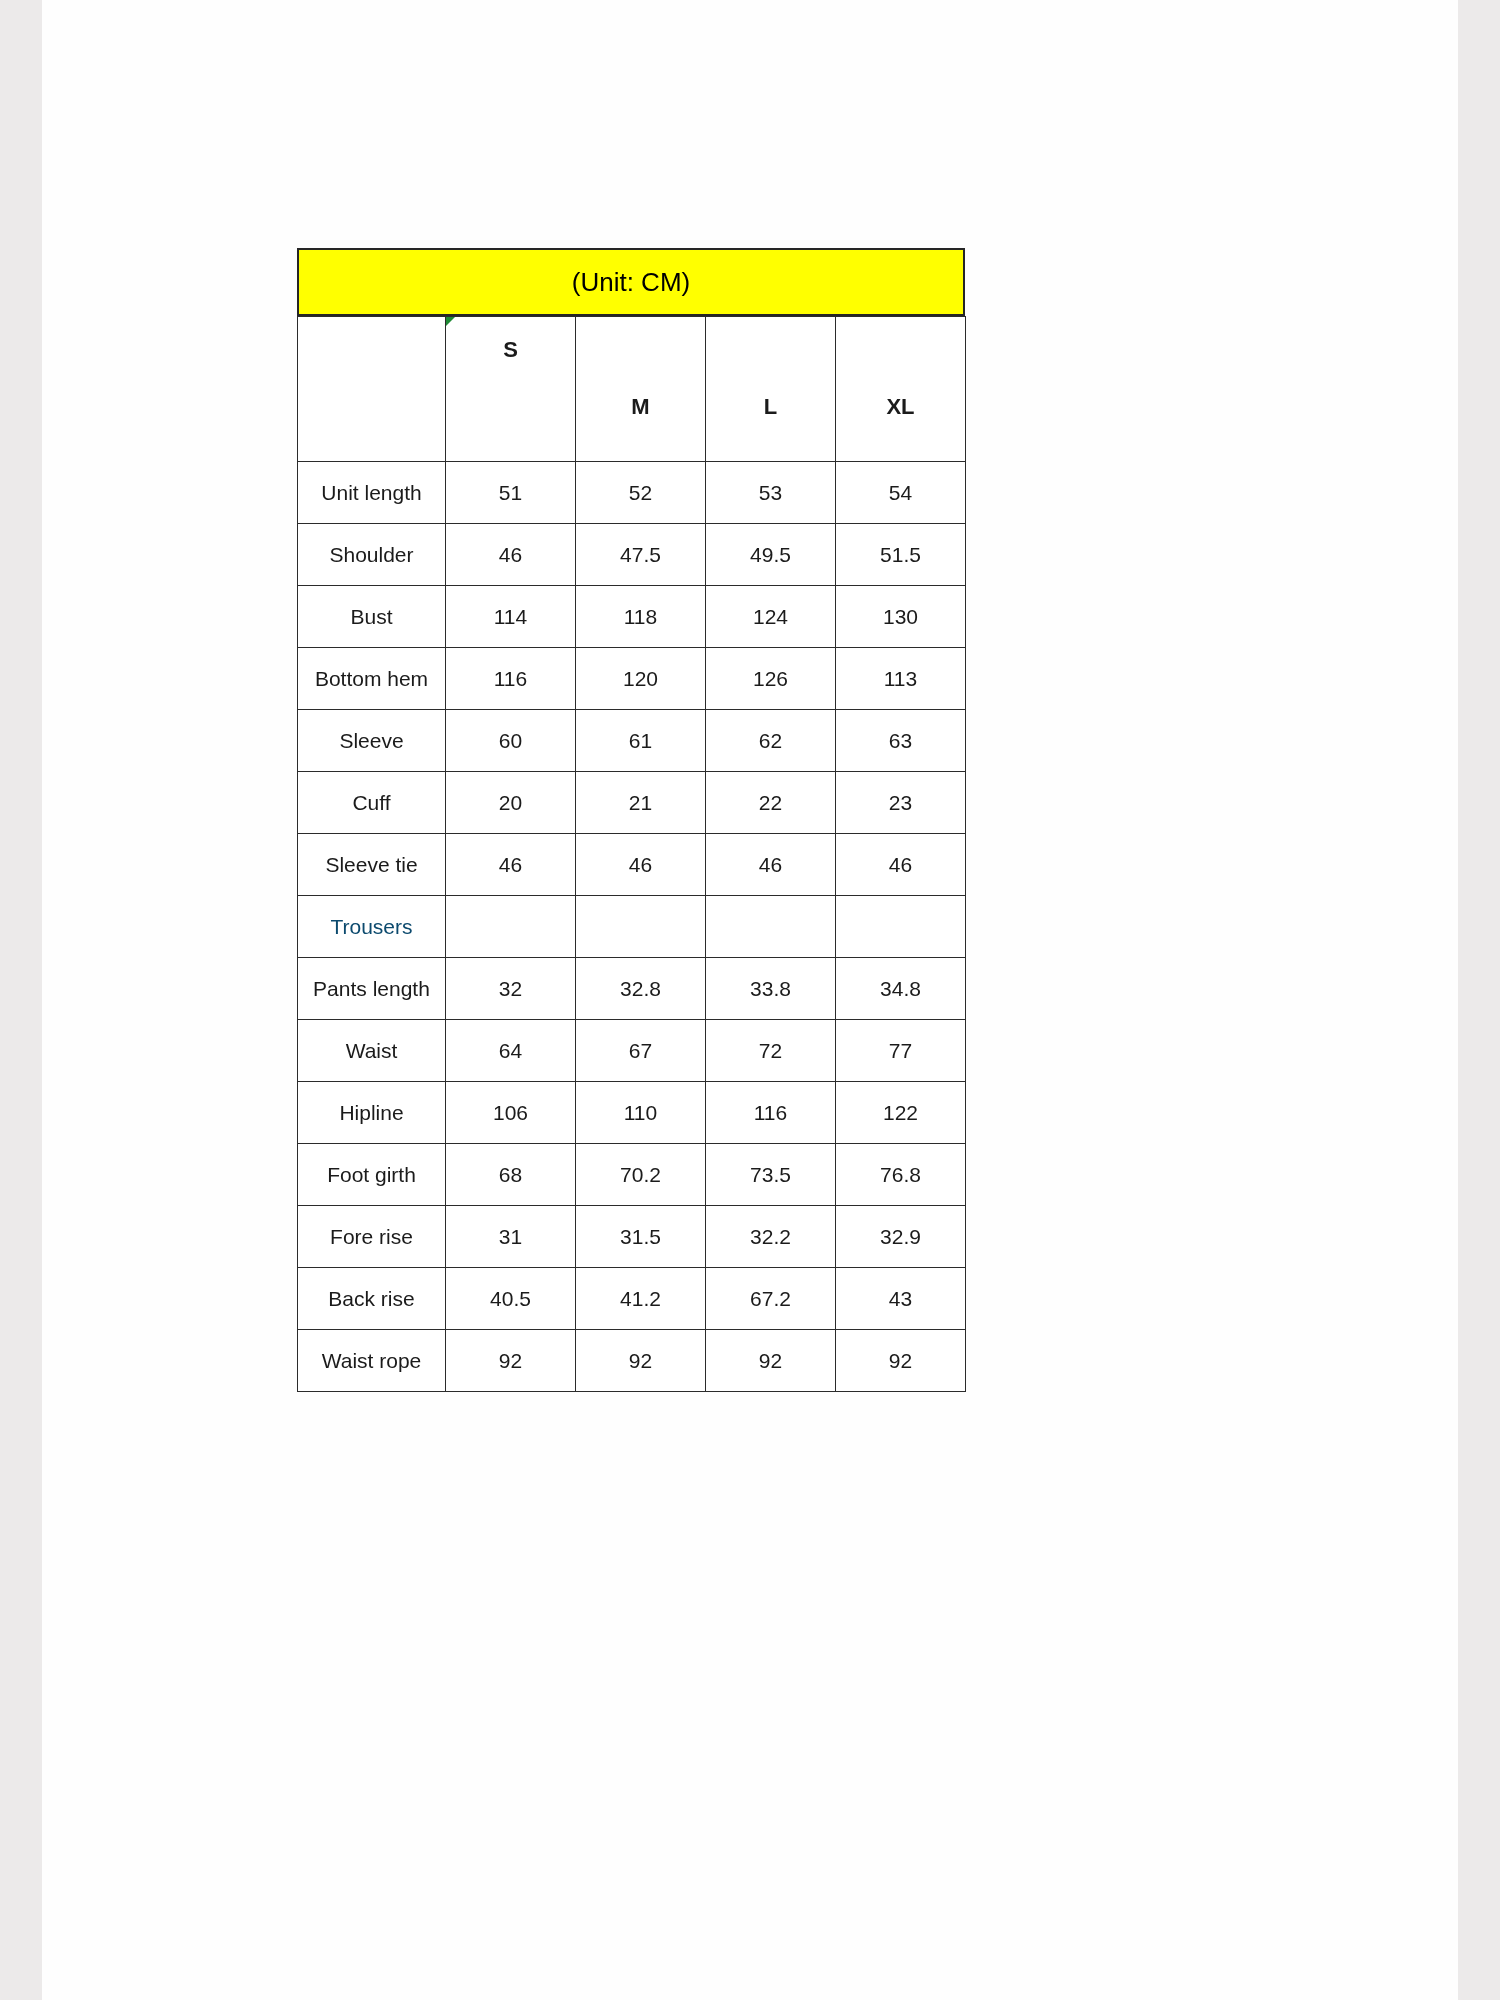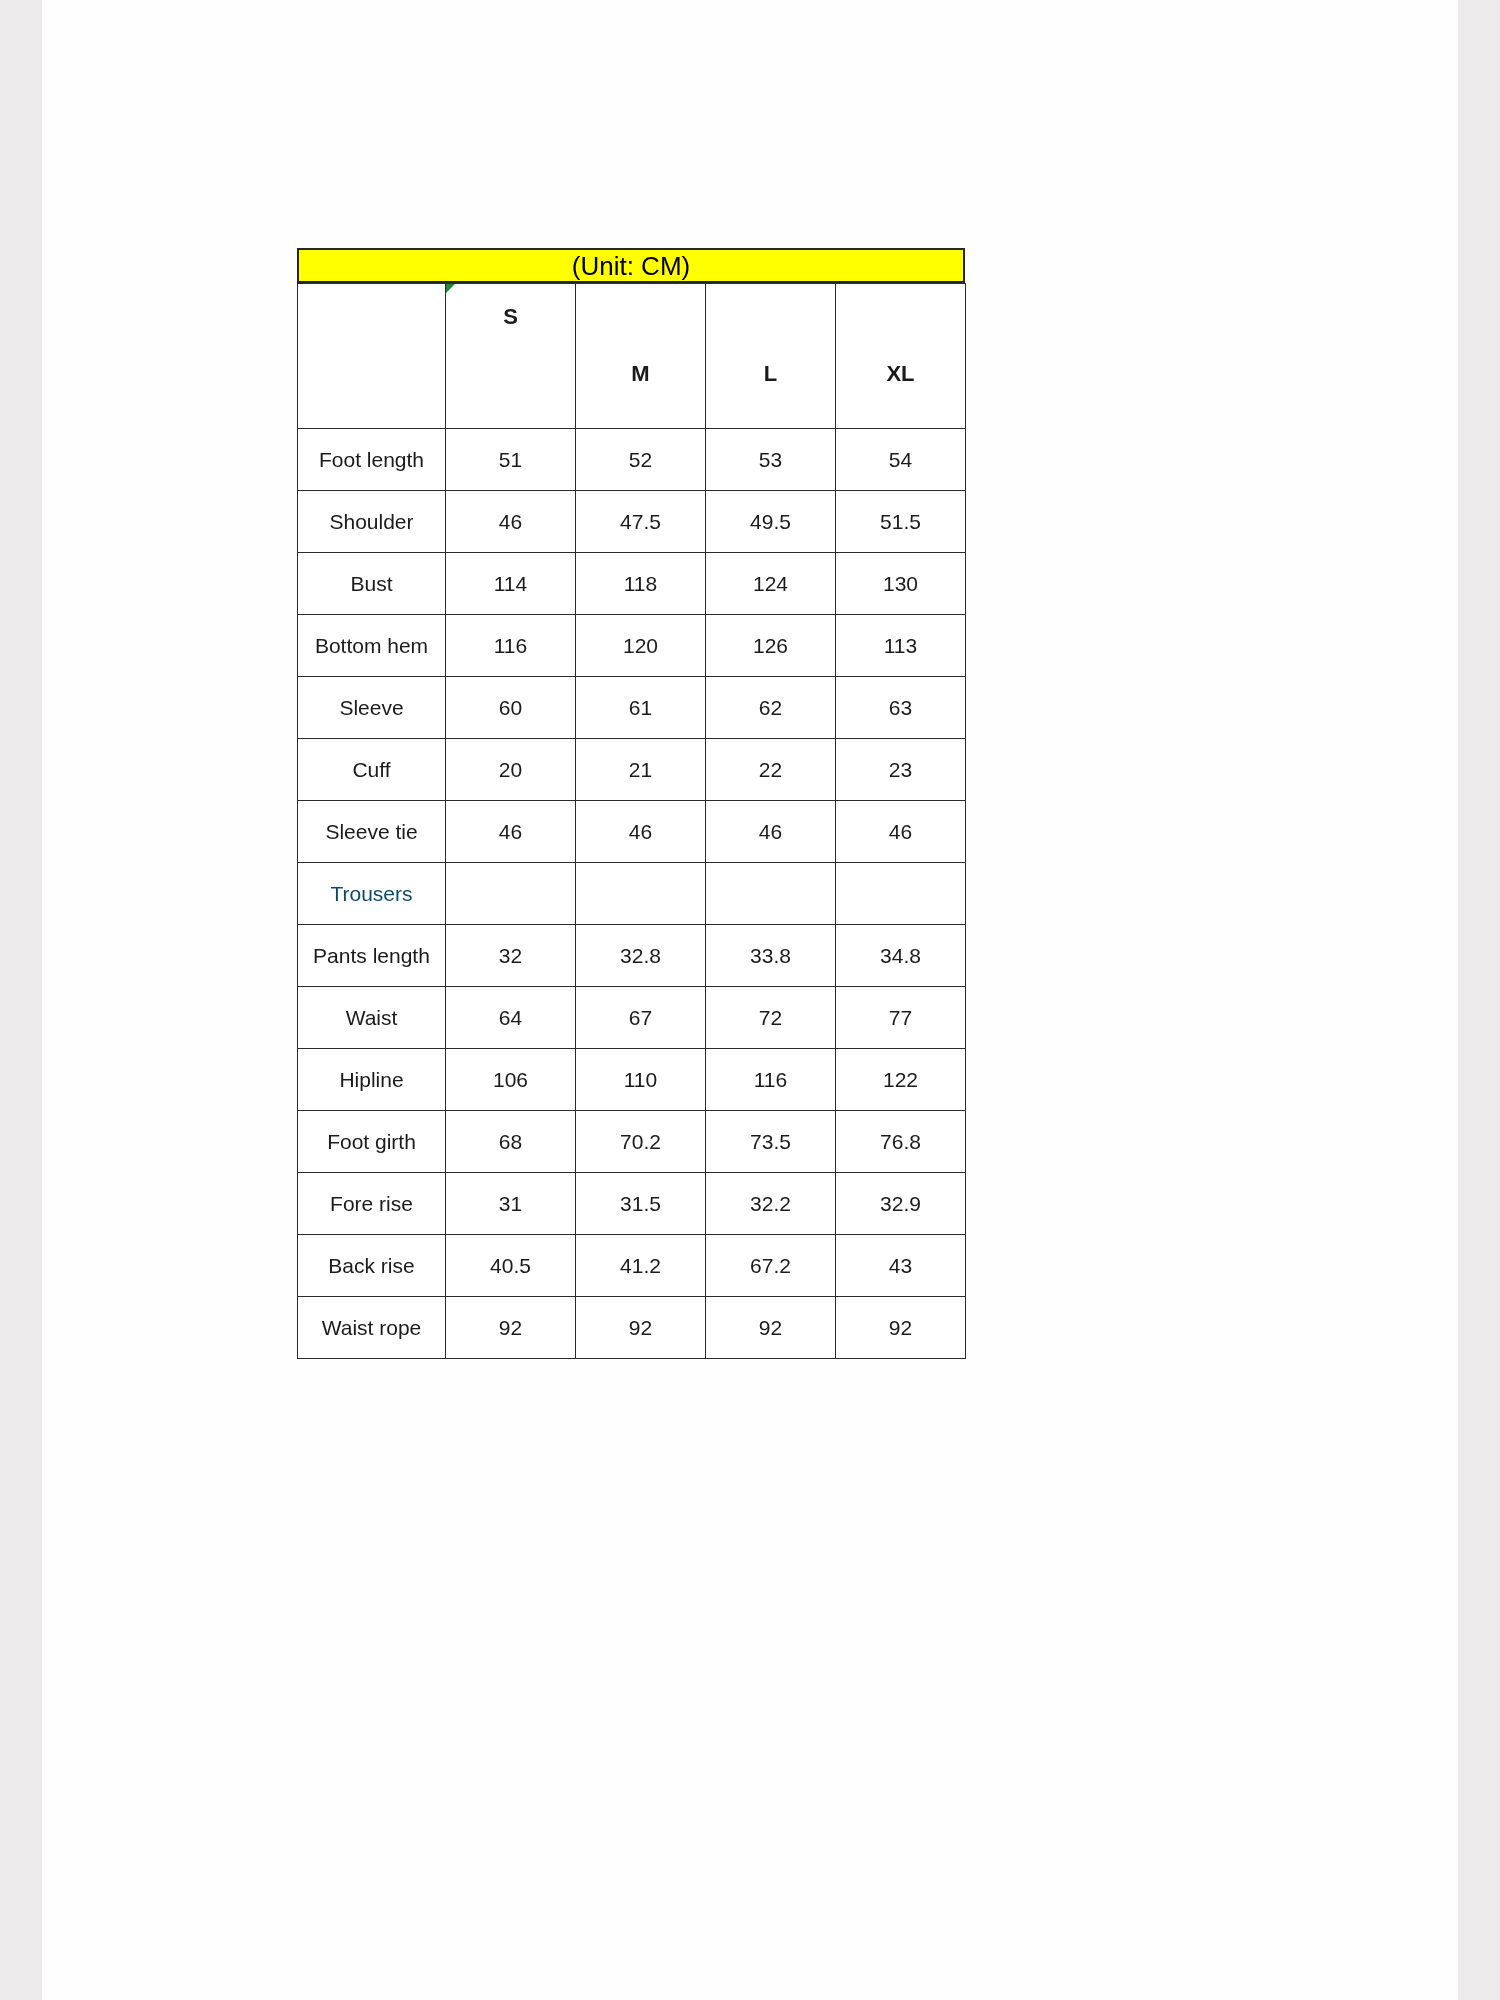--- a/index.html
+++ b/index.html
@@ -26,21 +26,21 @@
     position: absolute;
     left: 255px;
     top: 248px;
     width: 668px;
   }
 
   
   .title-banner {
     box-sizing: border-box;
     width: 668px;
-    height: 35px;
+    height: 68px;
     background: #ffff00;
     border: 2px solid #262626;
     display: flex;
     align-items: center;
     justify-content: center;
   }
   .title-banner .title-text {
     font-size: 26px;
     color: #000000;
     letter-spacing: 0px;
@@ -131,21 +131,21 @@
       </colgroup>
       <tbody id="table-body">
           <tr class="head-row">
             <td class="blank"></td>
             <td class="hd hd-s s-col"><span class="comment-flag"></span><span>S</span></td>
             <td class="hd hd-rest"><span>M</span></td>
             <td class="hd hd-rest"><span>L</span></td>
             <td class="hd hd-rest"><span>XL</span></td>
           </tr>
           <tr>
-            <td class="row-label"><span>Foot length</span></td>
+            <td class="row-label"><span>Unit length</span></td>
             <td class="s-col"><span>51</span></td>
             <td class=""><span>52</span></td>
             <td class=""><span>53</span></td>
             <td class=""><span>54</span></td>
           </tr>
           <tr>
             <td class="row-label"><span>Shoulder</span></td>
             <td class="s-col"><span>46</span></td>
             <td class=""><span>47.5</span></td>
             <td class=""><span>49.5</span></td>

